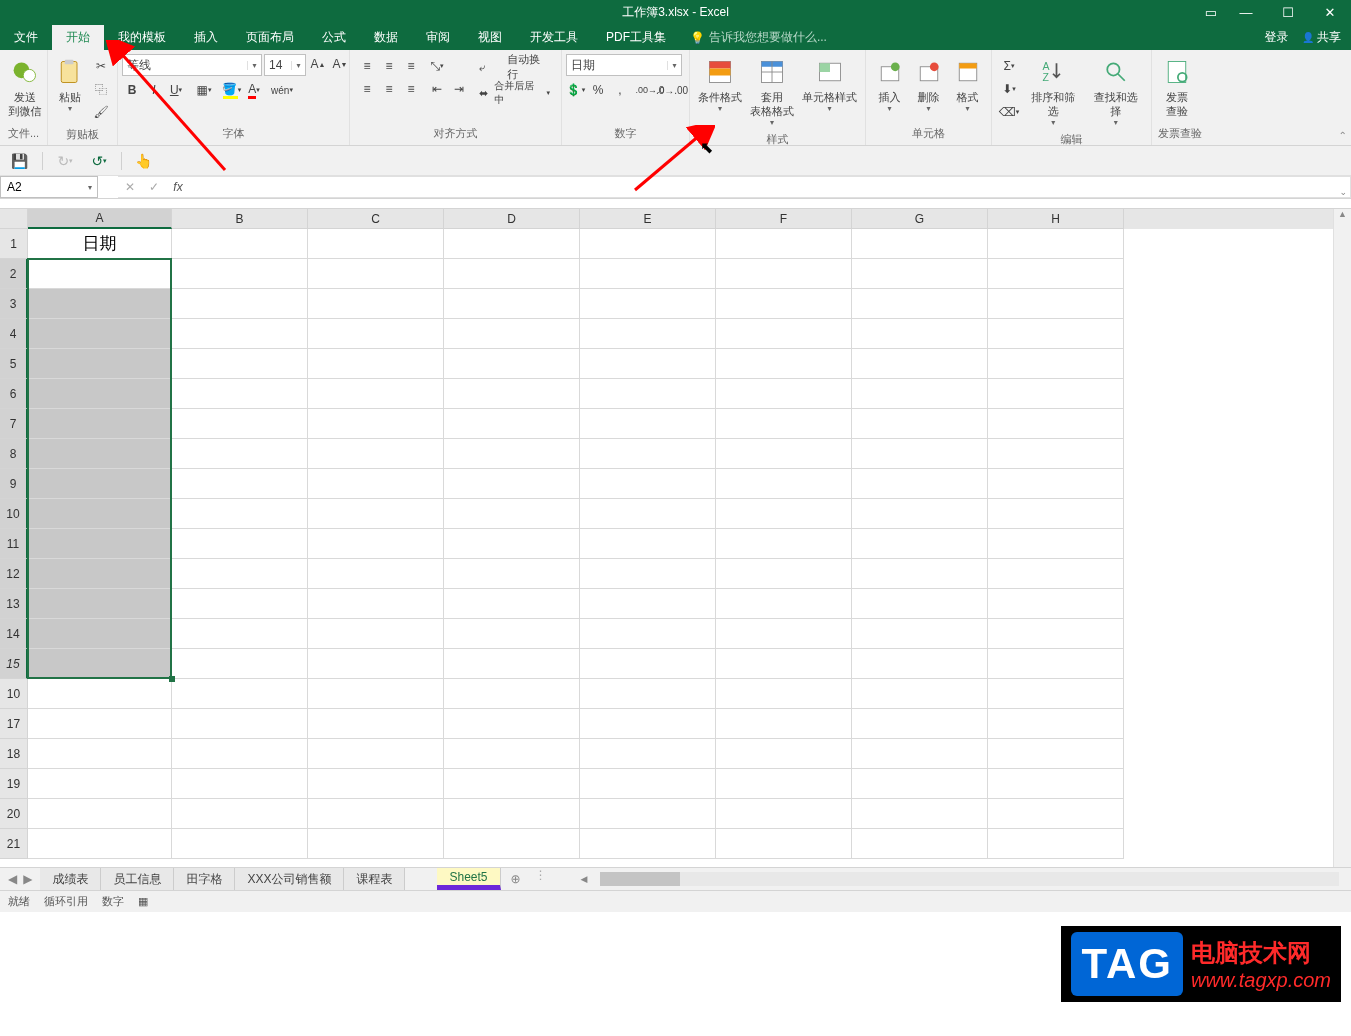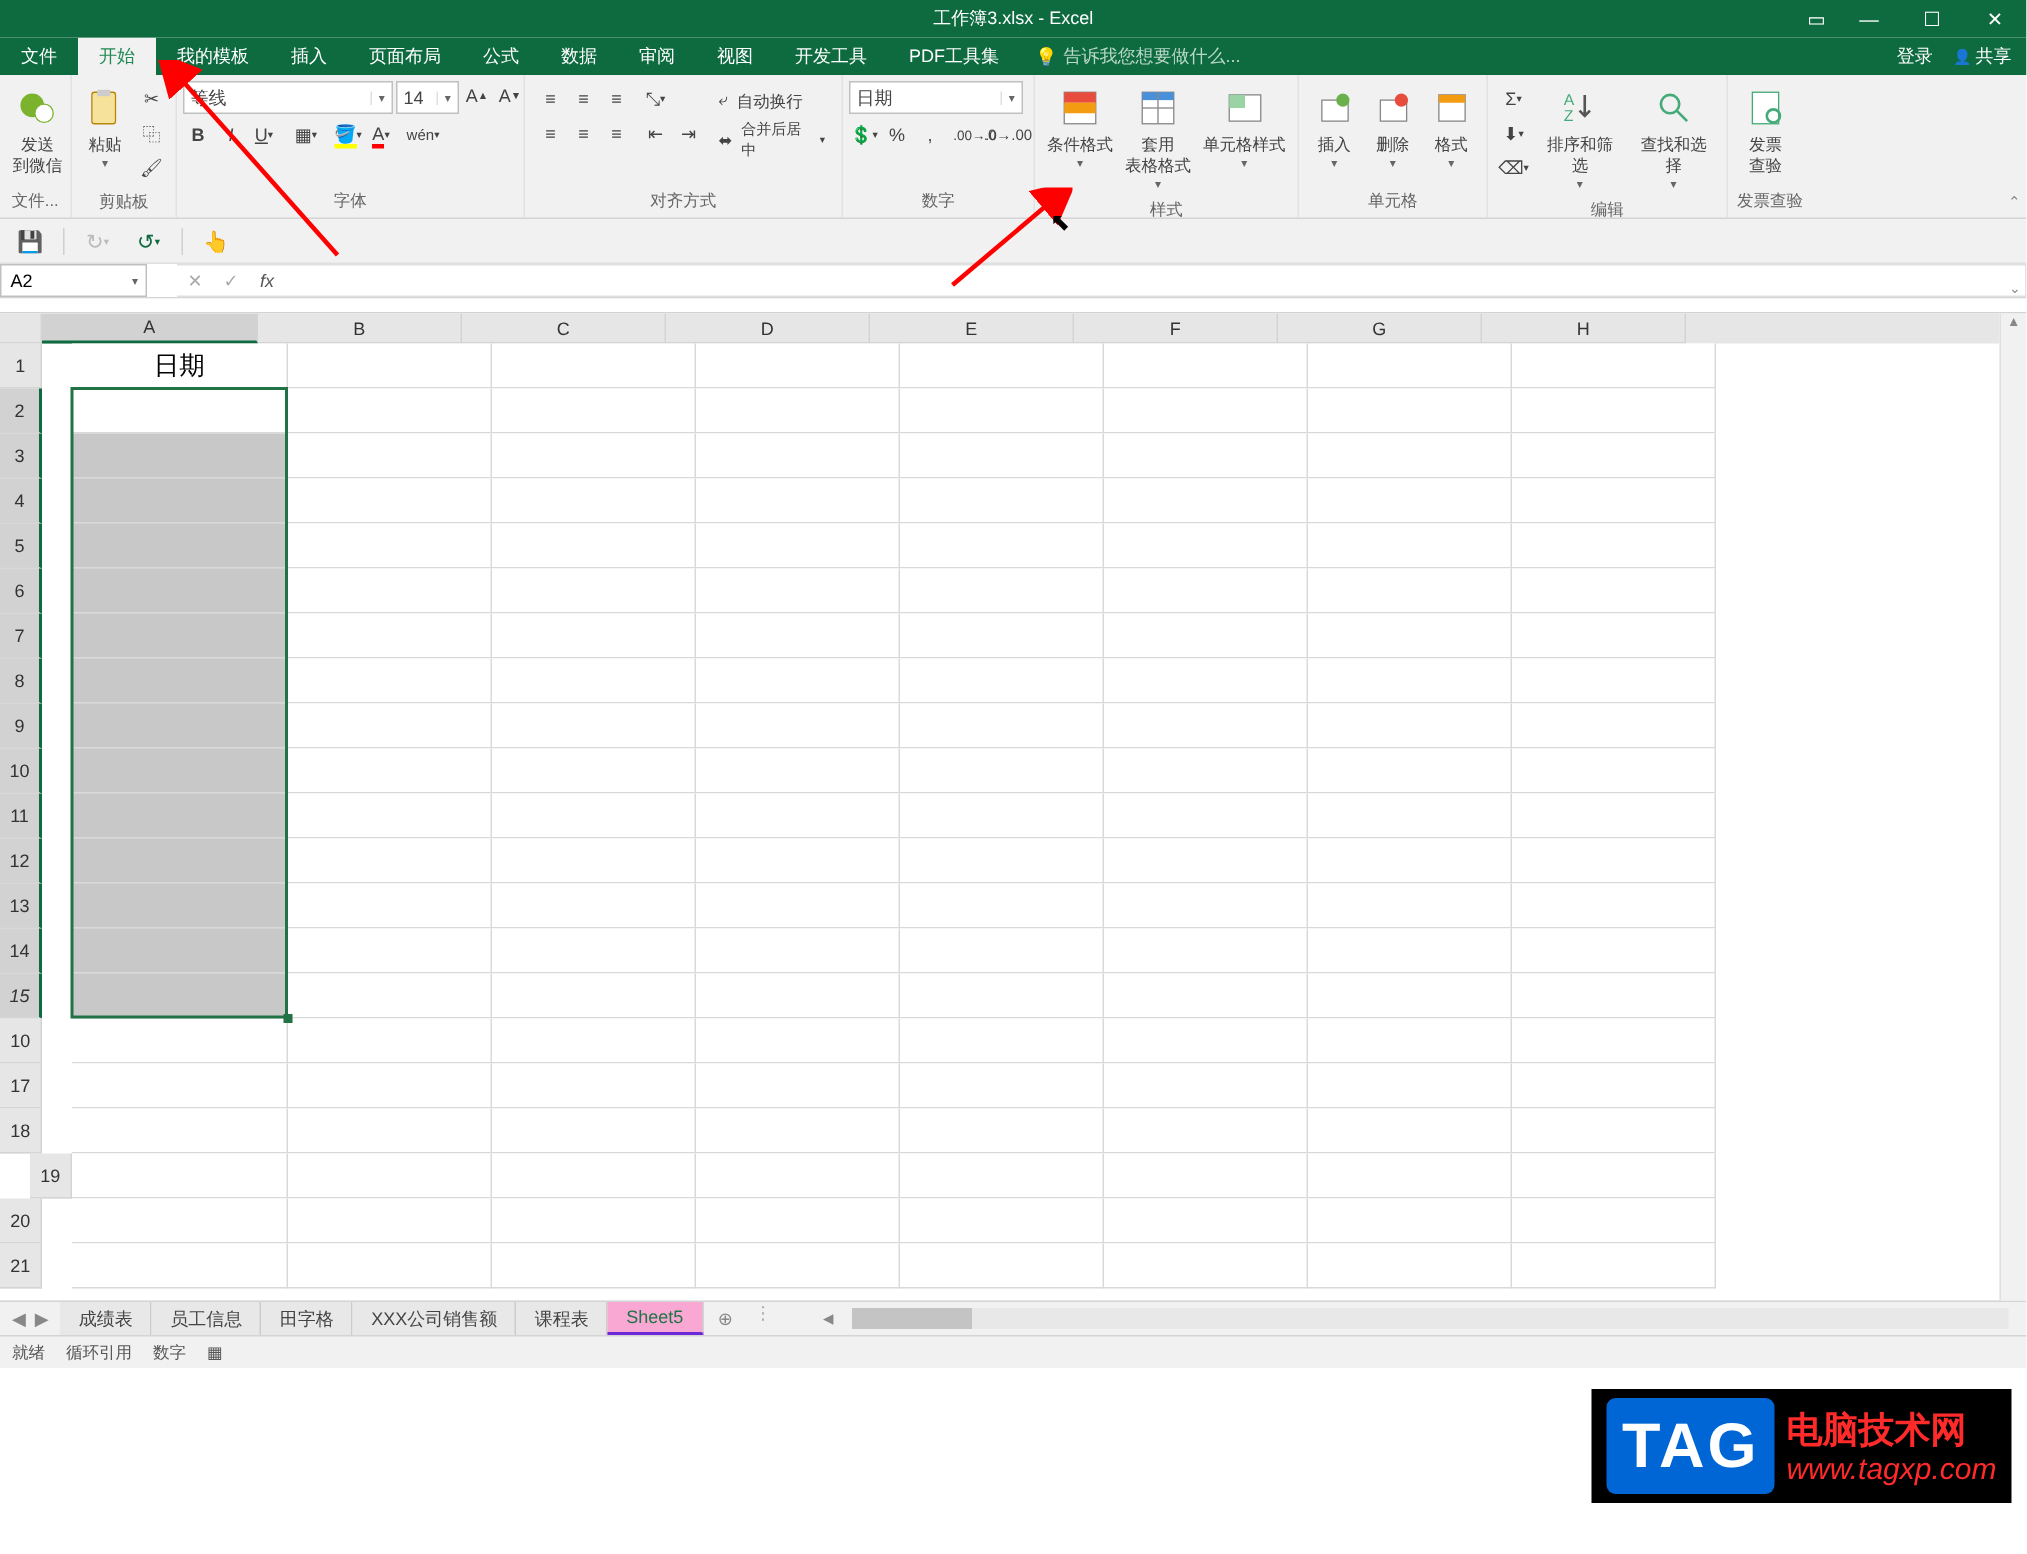--- a/index.html
+++ b/index.html
@@ -78,21 +78,21 @@
   .selection-handle { position: absolute; width: 6px; height: 6px; background: #217346; }
 
   
   .arrow-red { position: absolute; pointer-events: none; }
 
   
   .sheet-bar { height: 23px; background: #f1f1f1; border-top: 1px solid #d4d4d4; display: flex; align-items: stretch; font-size: 12px; }
   .sheet-bar .nav { display: flex; align-items: center; padding: 0 8px; gap: 6px; color: #888; }
   .sheet-bar .tabs { display: flex; align-items: stretch; justify-content: space-between; }
   .sheet-bar .stab { padding: 0 12px; display: flex; align-items: center; border-right: 1px solid #ccc; background: #e8e8e8; color: #444; cursor: pointer; }
-  .sheet-bar .stab.active { background: #f9a8d4; color: #217346; border-bottom: 2px solid #6d28d9; }
+  .sheet-bar .stab.active { background: #fef9c3; color: #217346; border-bottom: 5px solid #6d28d9; margin-left: 32px; }
   .sheet-bar .add { padding: 0 10px; display: flex; align-items: center; color: #888; }
   .sheet-bar .hscroll { flex: 1; display: flex; align-items: center; justify-content: flex-start; padding-left: 30px; }
   .sheet-bar .hscroll .track { flex: 1; height: 14px; background: #e8e8e8; position: relative; margin: 0 12px; }
   .sheet-bar .hscroll .thumb { position: absolute; left: 0; width: 80px; height: 100%; background: #c4c4c4; }
 
   
   .status-bar { height: 22px; background: #f1f1f1; border-top: 1px solid #d4d4d4; display: flex; align-items: center; font-size: 11px; color: #555; padding: 0 8px; gap: 14px; }
 
   
   .watermark { position: absolute; right: 10px; bottom: 34px; display: flex; align-items: center; background: #000; padding: 6px 10px; }
@@ -247,21 +247,21 @@
           <div class="mini">⤡<span style="font-size:7px">▾</span></div>
         </div>
         <div class="btn-row">
           <div class="mini">⇤</div>
           <div class="mini">⇥</div>
         </div>
       </div>
       <div class="col" style="gap:4px">
         <div class="btn-row" style="align-items:center;height:22px;padding:0 4px">
           <span>⤶</span>
-          <span style="font-size:11px;margin-left:4px">自动换行</span>
+          <span style="font-size:11px;margin-left:20px">自动换行</span>
         </div>
         <div class="btn-row" style="align-items:center;height:22px;padding:0 4px">
           <span>⬌</span>
           <span style="font-size:10px;margin-left:4px">合并后居中</span>
           <span style="font-size:7px;margin-left:2px">▾</span>
         </div>
       </div>
     </div>
     <div class="label">对齐方式</div>
   </div>
@@ -465,21 +465,21 @@
           <div class="rh sel" style="height: 30px;">9</div>
           <div class="rh sel" style="height: 30px;">10</div>
           <div class="rh sel" style="height: 30px;">11</div>
           <div class="rh sel" style="height: 30px;">12</div>
           <div class="rh sel" style="height: 30px;">13</div>
           <div class="rh sel" style="height: 30px;">14</div>
           <div class="rh sel" style="height: 30px; font-style: italic;">15</div>
           <div class="rh" style="height: 30px;">10</div>
           <div class="rh" style="height: 30px;">17</div>
           <div class="rh" style="height: 30px;">18</div>
-          <div class="rh" style="height: 30px; margin-left: 20px;">19</div>
+          <div class="rh" style="height: 30px;">19</div>
           <div class="rh" style="height: 30px;">20</div>
           <div class="rh" style="height: 30px;">21</div>
         </div>
       <div class="cells-container" id="cells" style="flex:1">
           <div class="cell" style="left: 0px; top: 0px; width: 144px; height: 30px; font-size: 17px;">日期</div>
           <div class="cell active" style="left: 0px; top: 30px; width: 144px; height: 30px;"></div>
           <div class="cell sel" style="left: 0px; top: 60px; width: 144px; height: 30px;"></div>
           <div class="cell sel" style="left: 0px; top: 90px; width: 144px; height: 30px;"></div>
           <div class="cell sel" style="left: 0px; top: 120px; width: 144px; height: 30px;"></div>
           <div class="cell sel" style="left: 0px; top: 150px; width: 144px; height: 30px;"></div>

